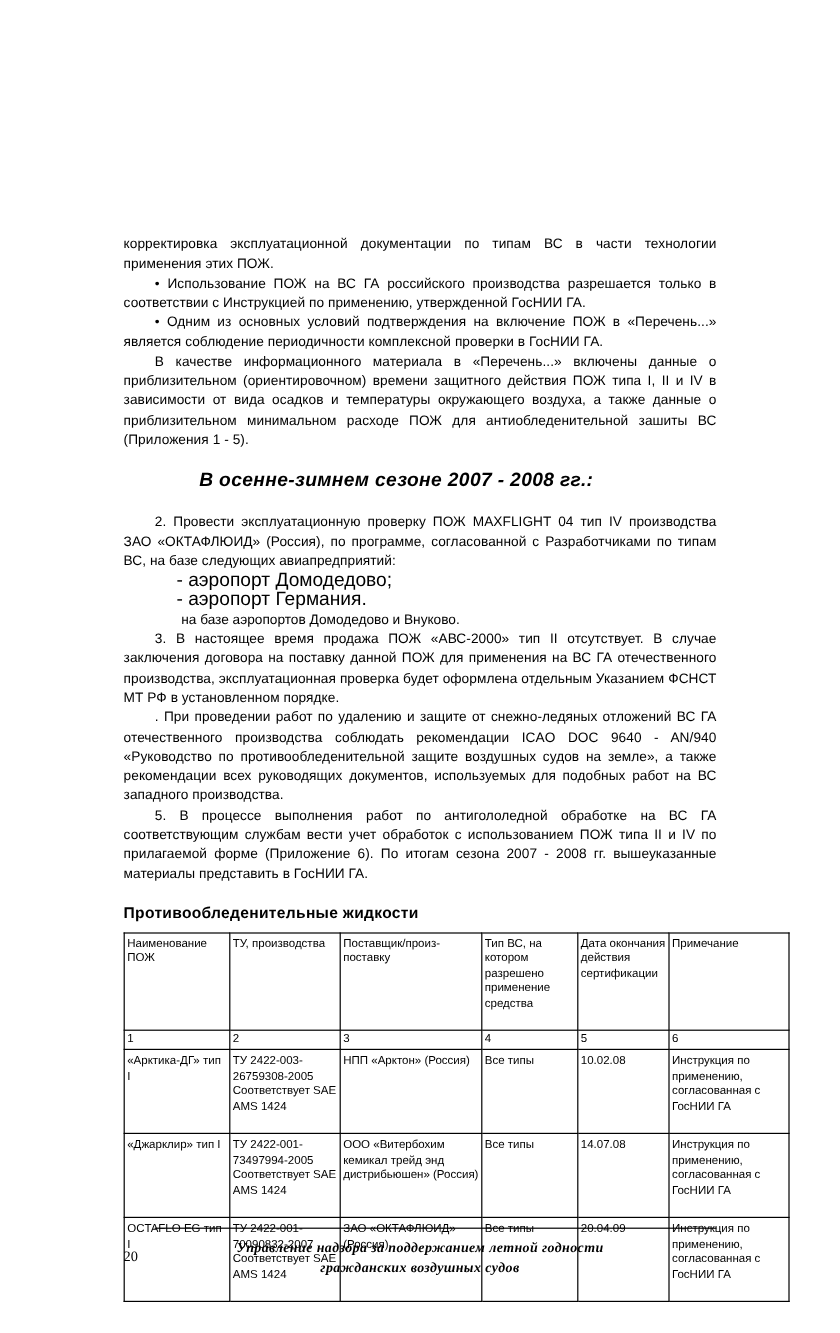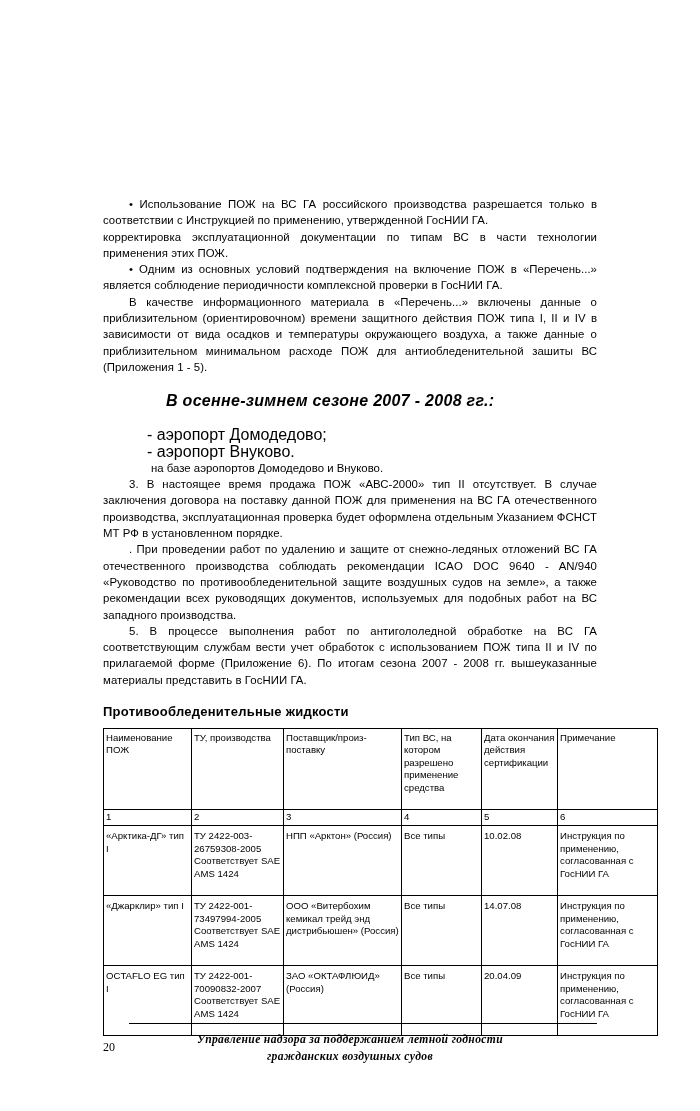--- a/index.html
+++ b/index.html
@@ -147,30 +147,31 @@
     letter-spacing: 0.35px;
   }
 </style>
 </head>
 <body>
 
 <div class="page">
 
   <div class="content">
 
+    <p class="body-par">корректировка эксплуатационной документации по типам ВС в части технологии применения этих ПОЖ.</p>
     <p class="body-par bullet">• Использование ПОЖ на ВС ГА российского производства разрешается только в соответствии с  Инструкцией по применению, утвержденной ГосНИИ ГА.</p>
-    <p class="body-par">корректировка эксплуатационной документации по типам ВС в части технологии применения этих ПОЖ.</p>
     <p class="body-par bullet">• Одним из основных условий подтверждения на включение ПОЖ в «Перечень...» является соблюдение периодичности комплексной проверки в ГосНИИ ГА.</p>
     <p class="body-par ind">В качестве информационного материала в «Перечень...» включены данные о приблизительном (ориентировочном) времени защитного действия ПОЖ типа I, II и IV в зависимости от вида осадков и температуры окружающего воздуха, а также данные о приблизительном минимальном расходе ПОЖ для антиобледенительной зашиты ВС (Приложения 1 - 5).</p>
 
     <p class="season-head">В осенне-зимнем сезоне 2007 - 2008 гг.:</p>
 
+    <p class="body-par ind">2. Провести эксплуатационную проверку ПОЖ MAXFLIGHT 04 тип IV производства ЗАО «ОКТАФЛЮИД» (Россия), по программе, согласованной с Разработчиками по типам ВС, на базе следующих авиапредприятий:</p>
 
     <p class="nolist">- аэропорт Домодедово;</p>
-    <p class="nolist">- аэропорт Внуково.</p>
+    <p class="nolist">- аэропорт Германия.</p>
     <p class="nolist2">на базе аэропортов   Домодедово и Внуково.</p>
 
     <p class="body-par ind">3. В настоящее время продажа ПОЖ  «АВС-2000» тип II отсутствует. В случае заключения договора на поставку данной ПОЖ для применения на ВС ГА отечественного производства, эксплуатационная проверка будет оформлена отдельным Указанием ФСНСТ МТ РФ в установленном порядке.</p>
     <p class="body-par ind">. При проведении работ по удалению и защите от снежно-ледяных отложений ВС ГА отечественного производства соблюдать рекомендации ICAO  DOC 9640 - AN/940 «Руководство по противообледенительной защите воздушных судов на земле», а также рекомендации всех руководящих документов, используемых для подобных работ на ВС западного производства.</p>
     <p class="body-par ind">5. В процессе выполнения работ по антигололедной обработке на ВС ГА соответствующим службам вести учет обработок  с использованием ПОЖ типа II и IV по прилагаемой форме (Приложение 6). По итогам сезона 2007 - 2008 гг. вышеуказанные материалы представить в ГосНИИ ГА.</p>
 
     <p class="table-title">Противообледенительные жидкости</p>
 
     <table class="flu">
       <thead>

